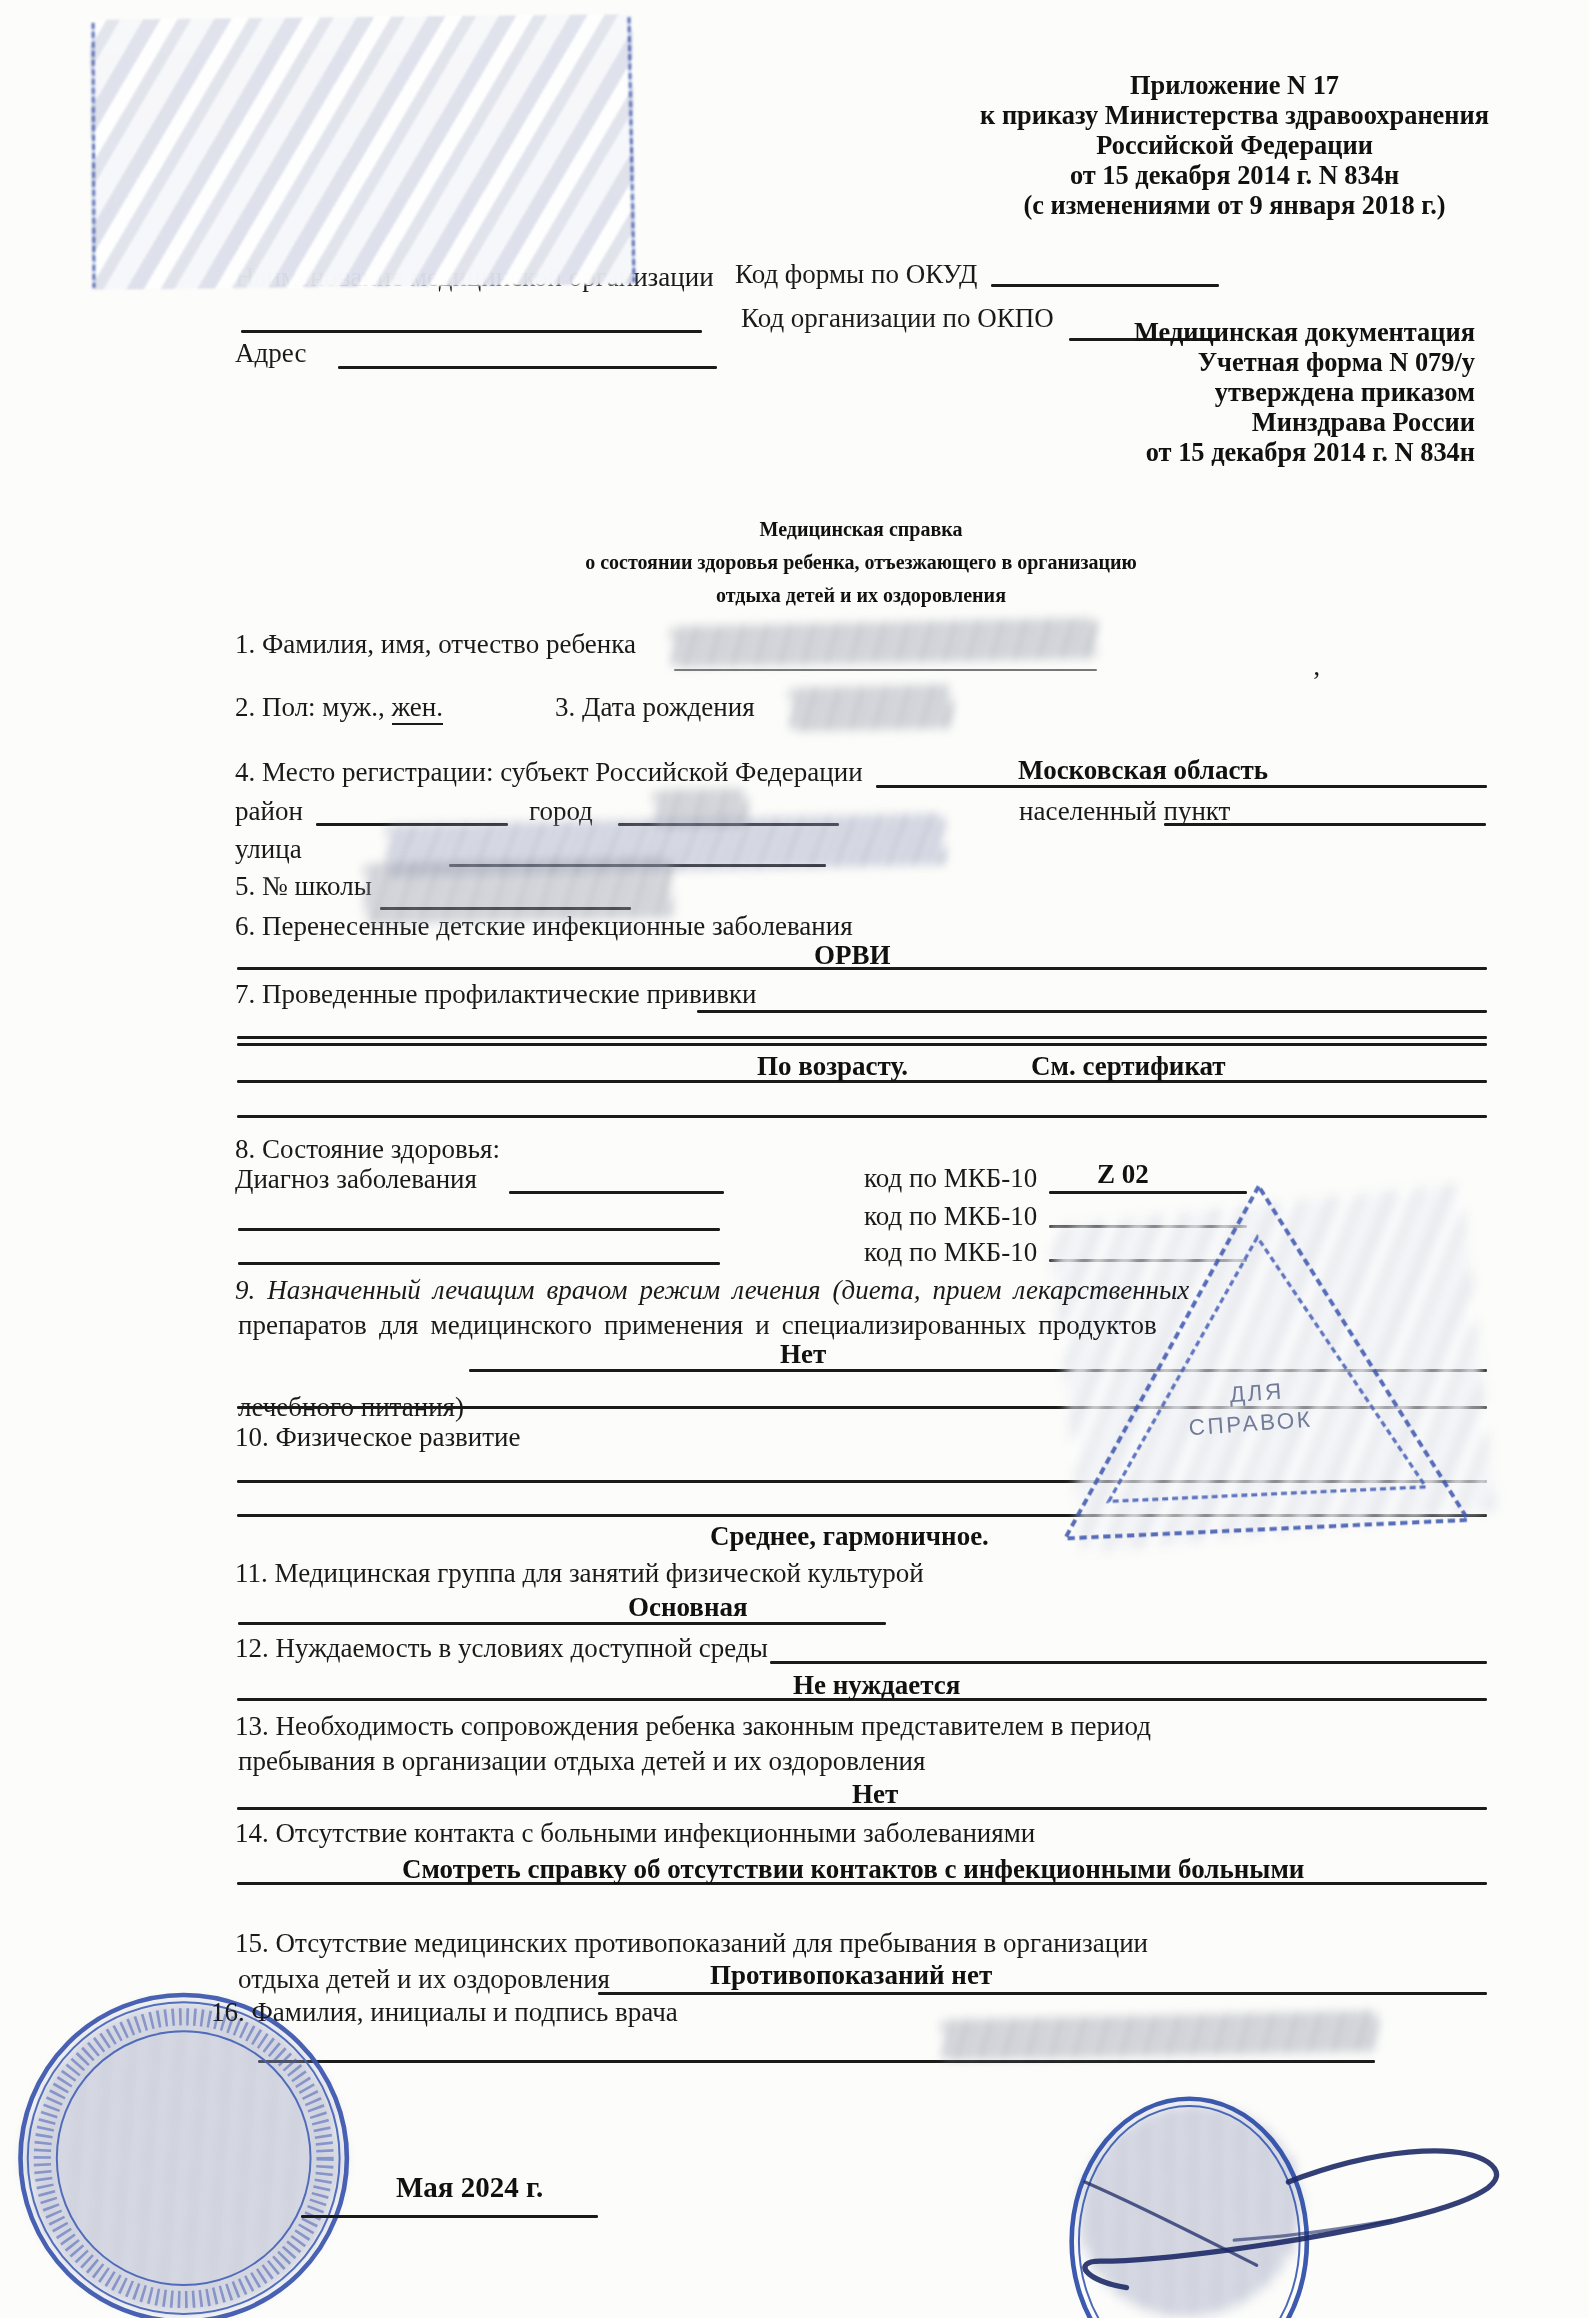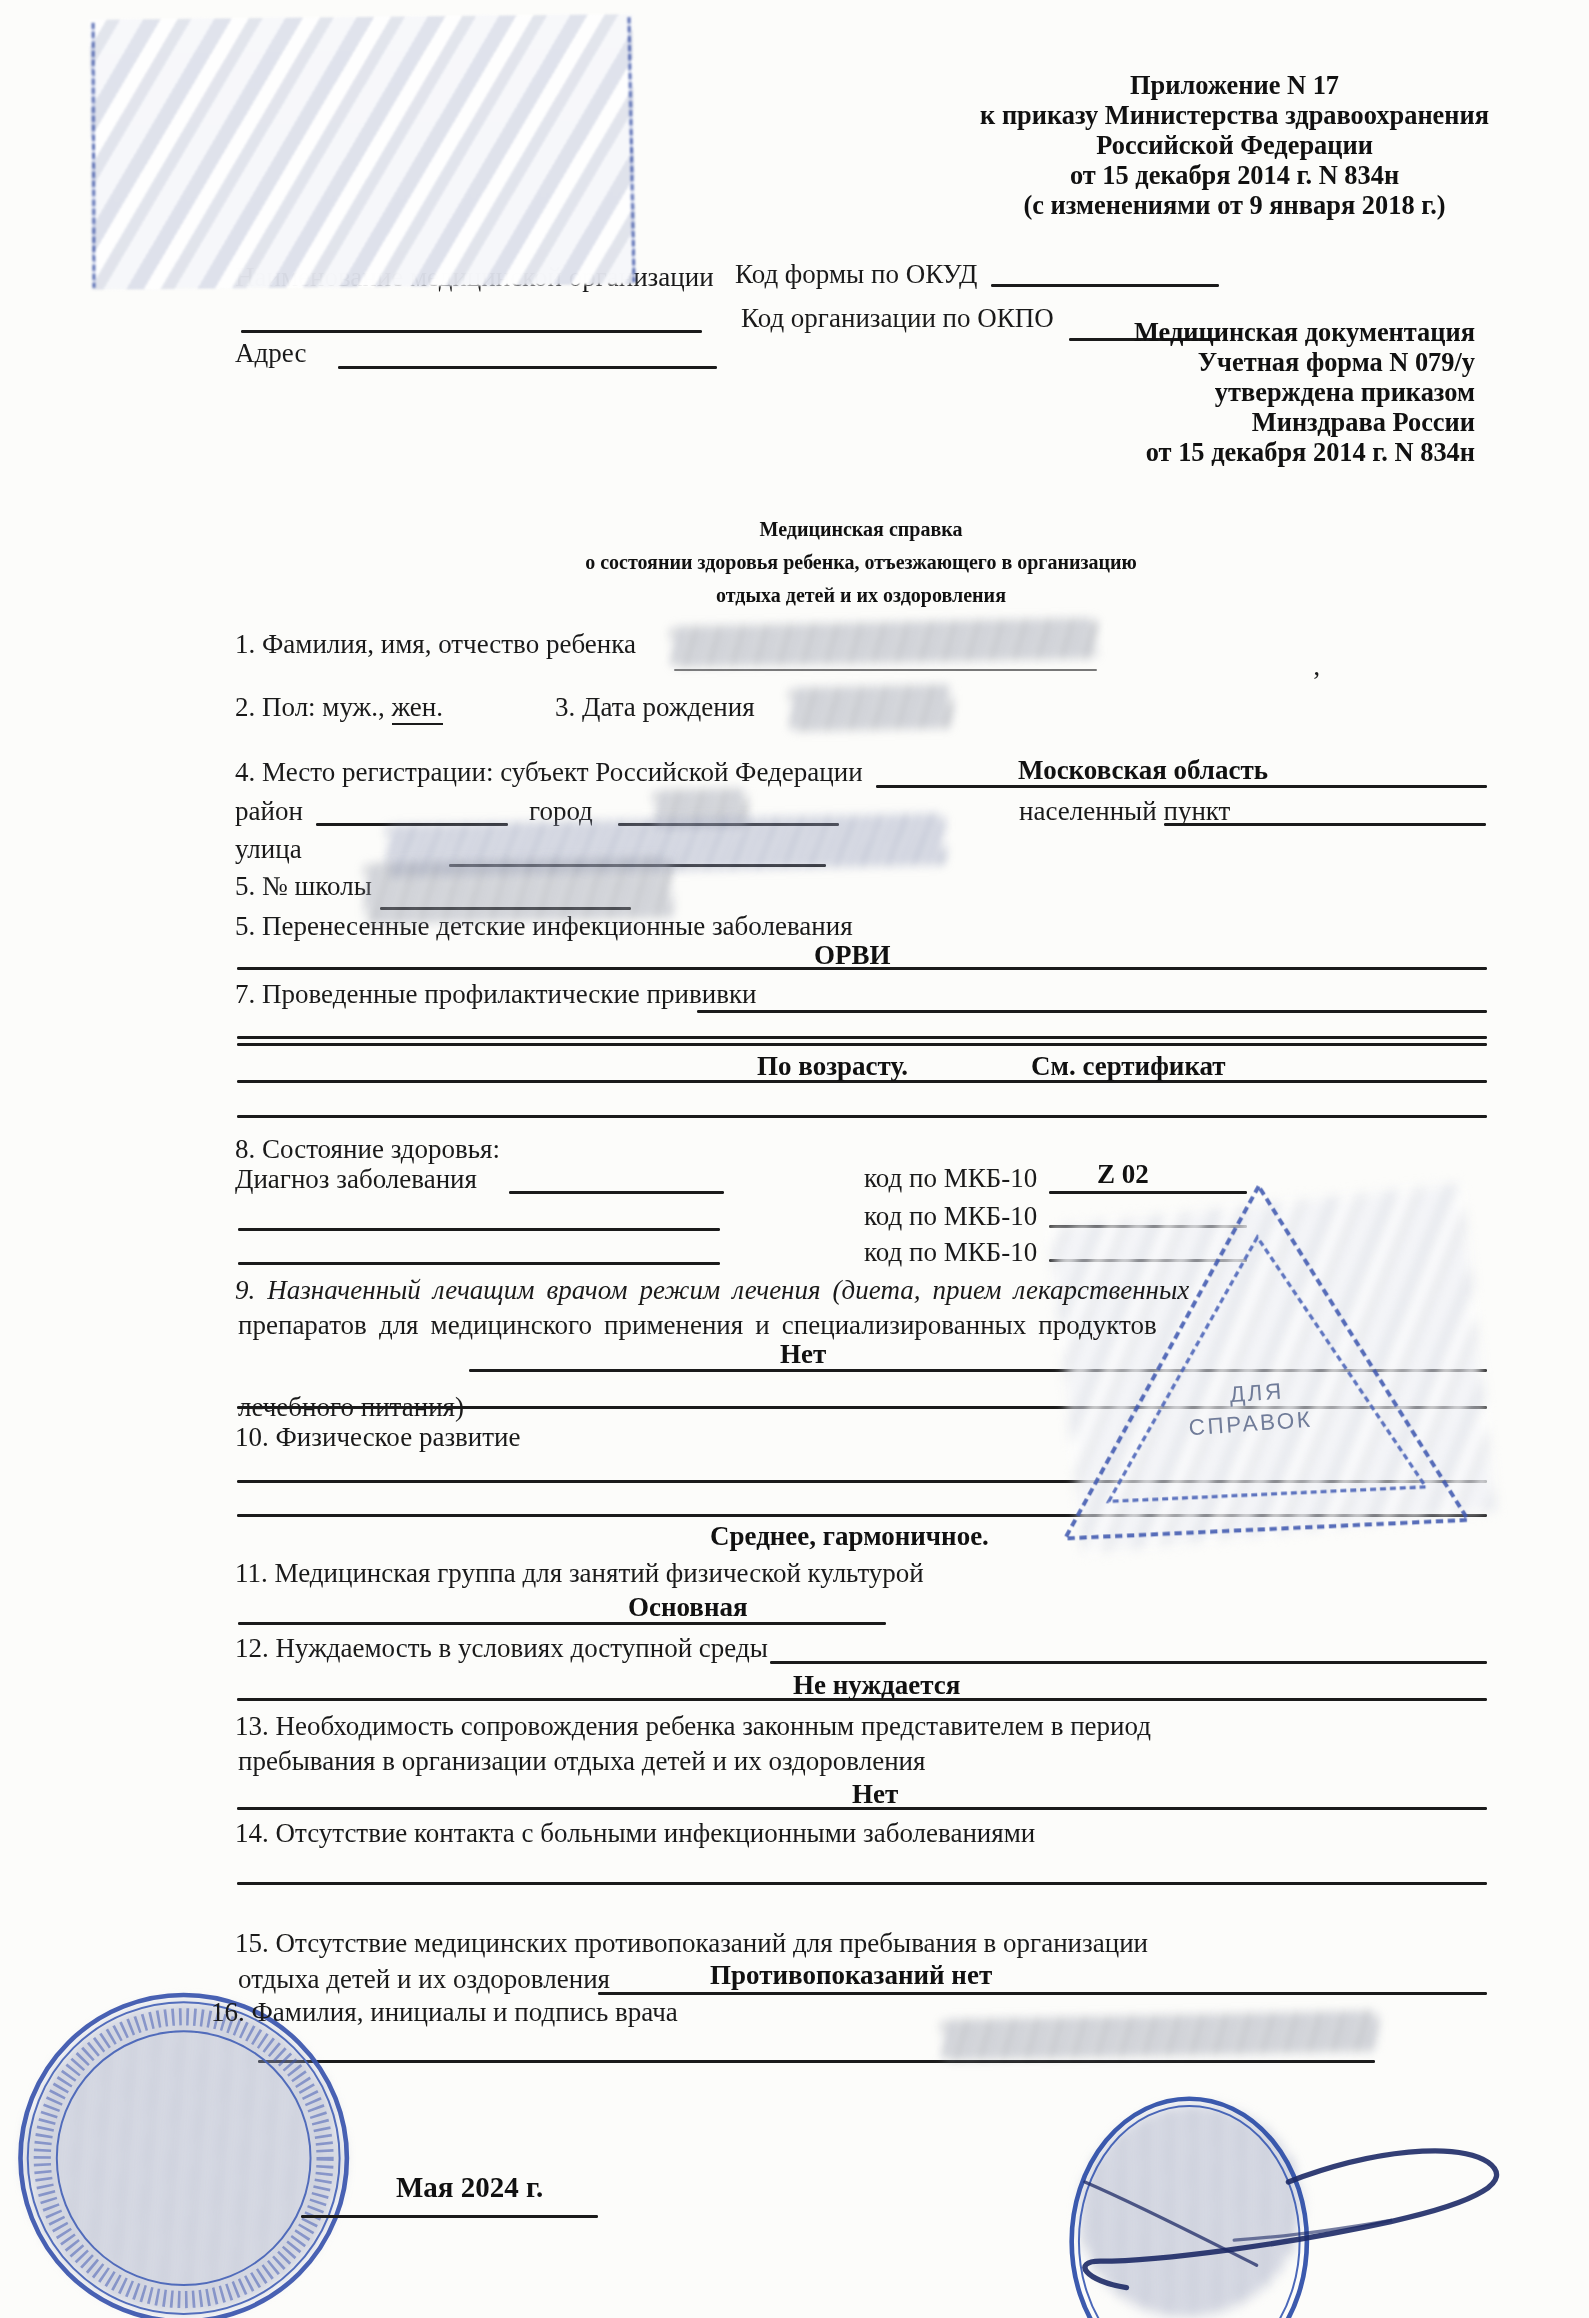--- a/index.html
+++ b/index.html
@@ -100,21 +100,21 @@
   <div class="ln" style="left:1164px;top:823px;width:322px;"></div>
 
   <div class="t" style="left:235px;top:834px;">улица</div>
   <div class="ln" style="left:449px;top:864px;width:377px;"></div>
   <div class="redact blue" style="left:387px;top:819px;width:558px;height:52px;"></div>
 
   <div class="t" style="left:235px;top:871px;">5. № школы</div>
   <div class="ln" style="left:380px;top:907px;width:251px;"></div>
   <div class="redact" style="left:365px;top:860px;width:307px;height:61px;"></div>
 
-  <div class="t" style="left:235px;top:911px;">5. Перенесенные детские инфекционные заболевания</div>
+  <div class="t" style="left:235px;top:911px;">6. Перенесенные детские инфекционные заболевания</div>
   <div class="t b" style="left:814px;top:940px;">ОРВИ</div>
   <div class="ln" style="left:237px;top:967px;width:1250px;"></div>
 
   <div class="t" style="left:235px;top:979px;">7. Проведенные профилактические прививки</div>
   <div class="ln" style="left:697px;top:1010px;width:790px;"></div>
   <div class="ln thick" style="left:237px;top:1036px;width:1250px;"></div>
   <div class="ln" style="left:237px;top:1043px;width:1250px;"></div>
   <div class="t b" style="left:757px;top:1051px;">По возрасту.</div>
   <div class="t b" style="left:1031px;top:1051px;">См. сертификат</div>
   <div class="ln" style="left:237px;top:1080px;width:1250px;"></div>
@@ -155,20 +155,21 @@
   <div class="ln" style="left:770px;top:1661px;width:717px;"></div>
   <div class="t b" style="left:793px;top:1670px;">Не нуждается</div>
   <div class="ln" style="left:237px;top:1698px;width:1250px;"></div>
 
   <div class="t" style="left:235px;top:1711px;">13. Необходимость сопровождения ребенка законным представителем в период</div>
   <div class="t" style="left:238px;top:1746px;">пребывания в организации отдыха детей и их оздоровления</div>
   <div class="t b" style="left:852px;top:1779px;">Нет</div>
   <div class="ln" style="left:237px;top:1807px;width:1250px;"></div>
 
   <div class="t" style="left:235px;top:1818px;">14. Отсутствие контакта с больными инфекционными заболеваниями</div>
+  <div class="t b" style="left:402px;top:1854px;">Смотреть справку об отсутствии контактов с инфекционными больными</div>
   <div class="ln" style="left:237px;top:1882px;width:1250px;"></div>
 
   <div class="t" style="left:235px;top:1928px;">15. Отсутствие медицинских противопоказаний для пребывания в организации</div>
   <div class="t" style="left:238px;top:1964px;">отдыха детей и их оздоровления</div>
   <div class="t b" style="left:710px;top:1960px;">Противопоказаний нет</div>
   <div class="ln" style="left:598px;top:1992px;width:889px;"></div>
 
   <div class="t" style="left:211px;top:1997px;z-index:6;">16. Фамилия, инициалы и подпись врача</div>
   <div class="ln" style="left:258px;top:2060px;width:1117px;"></div>
   <div class="redact" style="left:942px;top:2015px;width:436px;height:41px;"></div>

